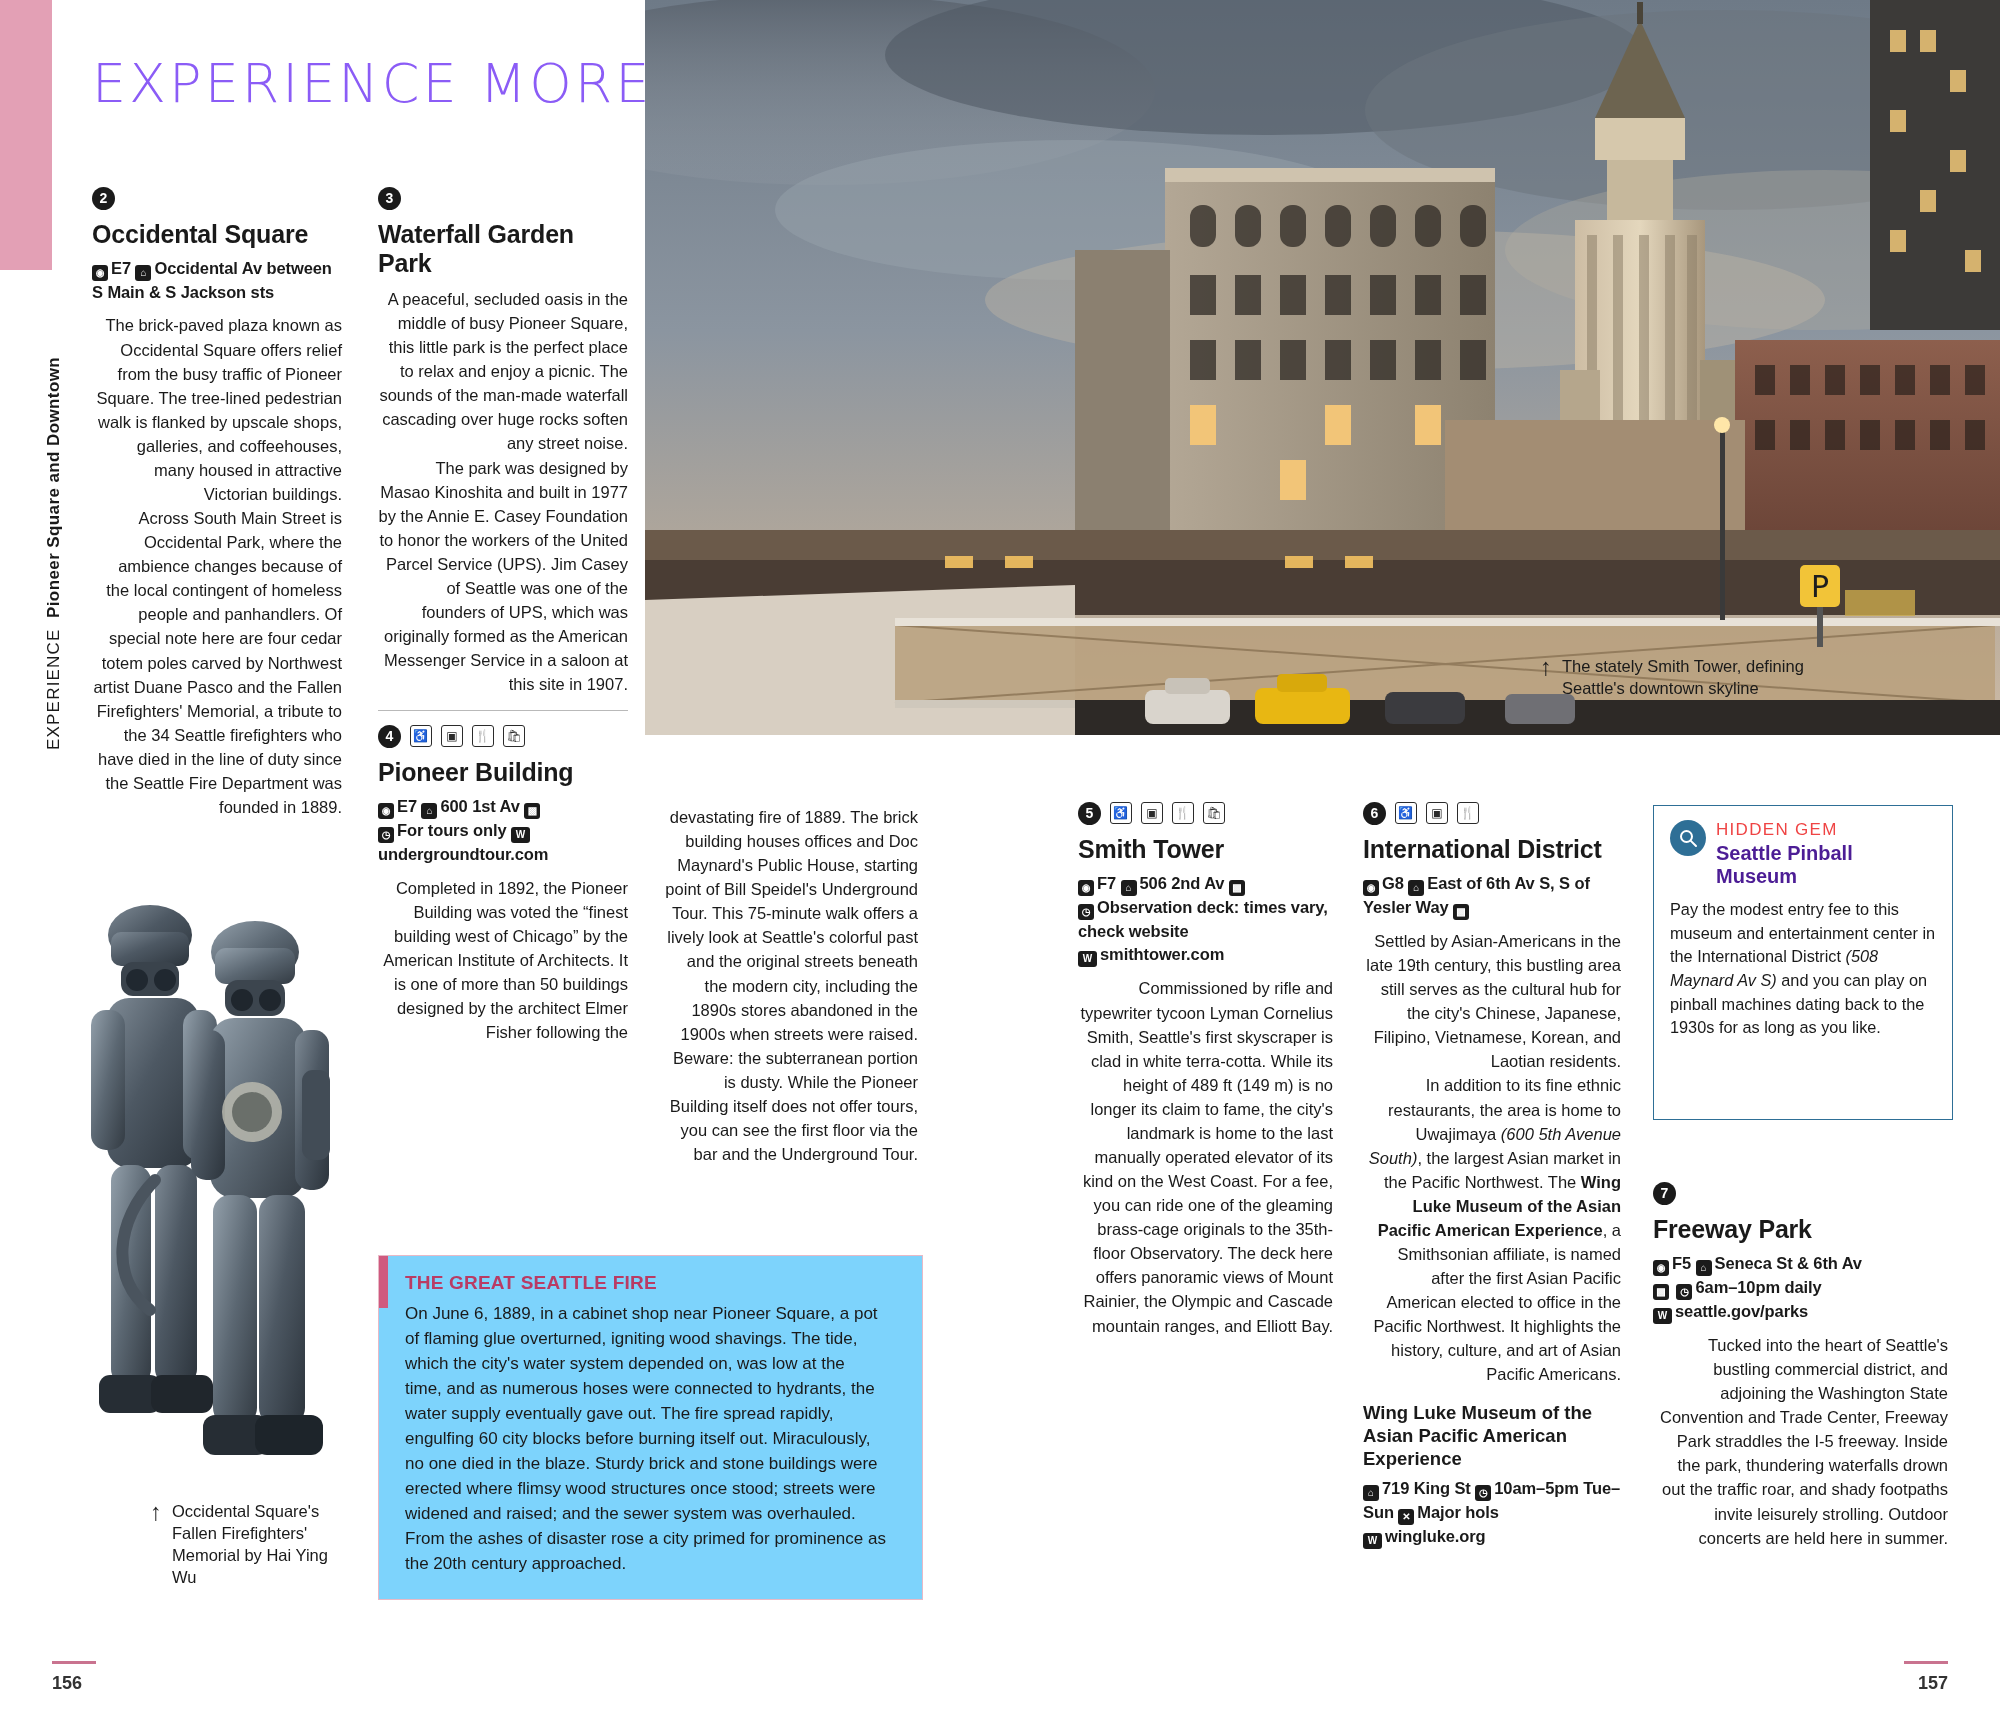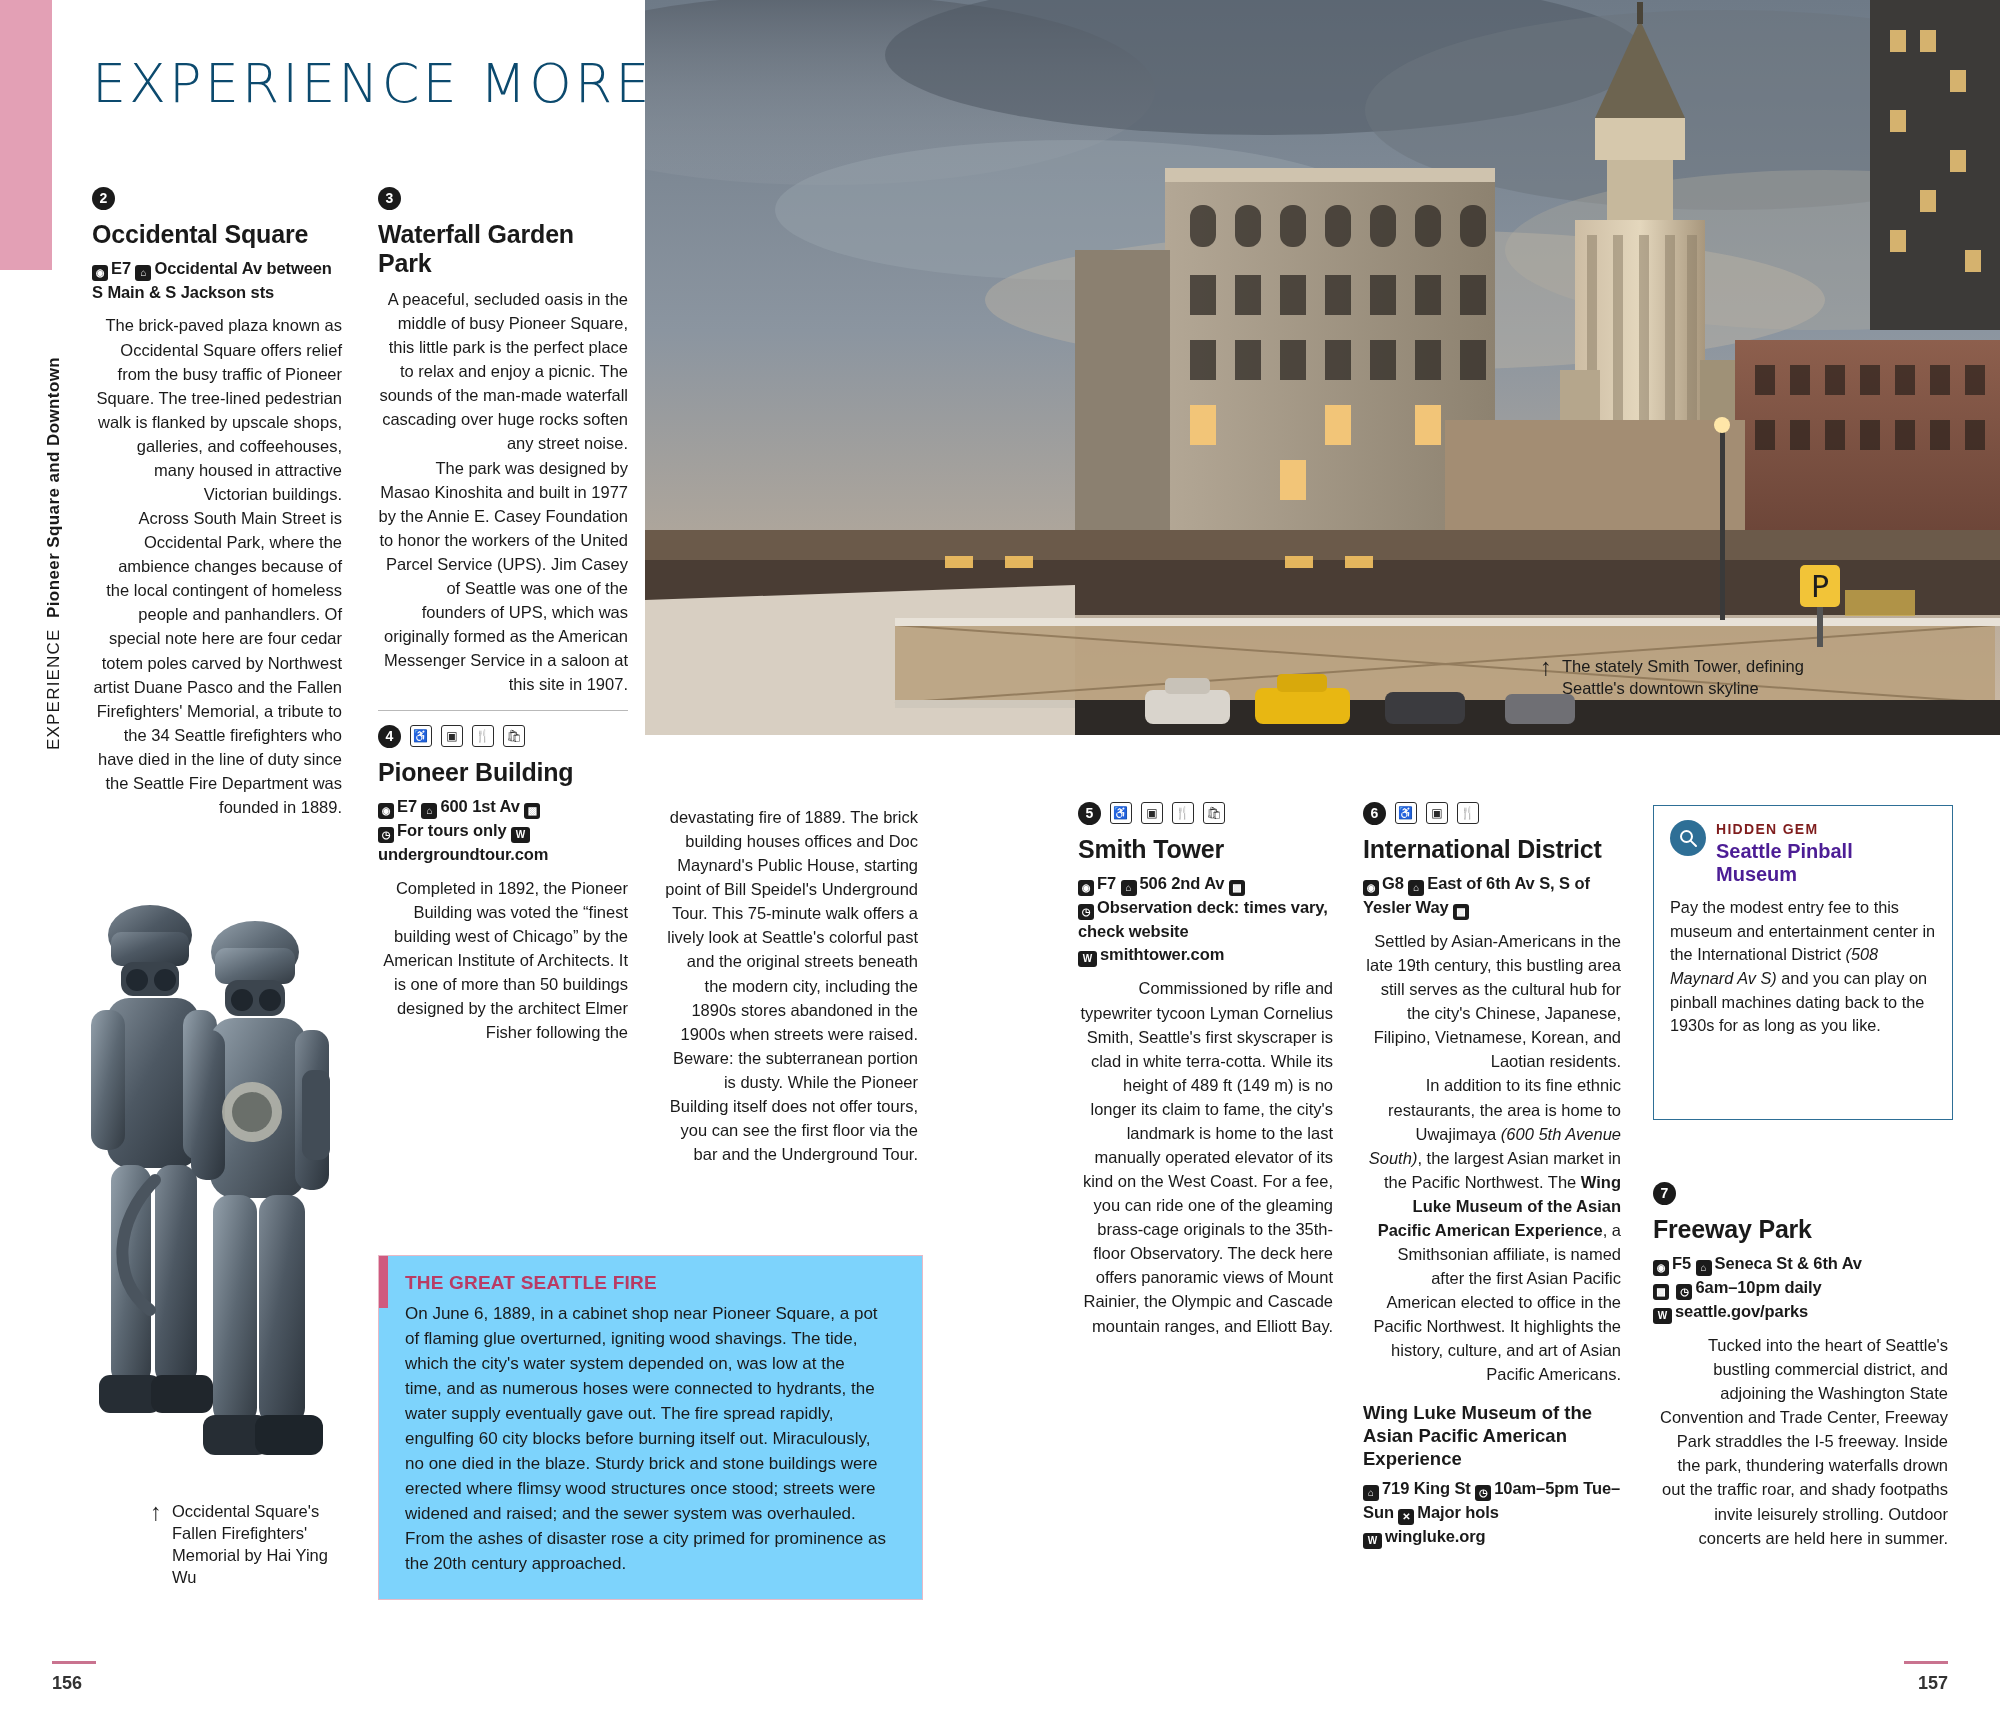--- a/index.html
+++ b/index.html
@@ -28,21 +28,21 @@
     font-size:17px; letter-spacing:0.4px; color:#1a1a1a;
     display:flex; align-items:flex-start; gap:10px;
   }
   .side-label .light { font-weight:400; letter-spacing:1.2px; }
   .side-label .bold { font-weight:700; }
 
   
   .headline {
     position:absolute; left:92px; top:52px;
     font-size:54px; letter-spacing:3px; font-weight:300;
-    color:#0c4a6e; font-family:"DejaVu Sans", sans-serif;
+    color:#8b5cf6; font-family:"DejaVu Sans", sans-serif;
   }
 
   
   .num-badge {
     width:23px; height:23px; border-radius:50%;
     background:#1b1b1b; color:#fff; font-size:14px; font-weight:700;
     display:inline-flex; align-items:center; justify-content:center;
     vertical-align:middle;
   }
   .badge-row { display:flex; align-items:center; gap:9px; height:26px; }
@@ -118,21 +118,21 @@
   .gem-box {
     position:absolute; left:1653px; top:805px; width:300px; height:315px;
     border:1.5px solid #2e6f96;
     padding:14px 16px;
   }
   .gem-head { display:flex; gap:10px; align-items:flex-start; }
   .gem-circle {
     width:36px; height:36px; border-radius:50%; background:#2e6f96; color:#fff;
     display:flex; align-items:center; justify-content:center; flex:0 0 36px;
   }
-  .gem-kicker { font-size:14px; font-weight:700; letter-spacing:1.3px; color:#7f1d1d; }
+  .gem-kicker { font-size:17px; font-weight:400; letter-spacing:1.3px; color:#ef4444; }
   .gem-title { font-size:20px; font-weight:700; color:#4c1d95; line-height:1.15; margin-top:2px; }
   .gem-body { font-size:16.3px; line-height:1.45; margin-top:10px; }
 
   
   .pg { position:absolute; bottom:42px; font-size:18px; font-weight:700; color:#333; }
   .pg.left { left:52px; }
   .pg.right { right:52px; }
   .pg-rule { position:absolute; bottom:72px; height:3px; background:#c9738f; }
   .pg-rule.left { left:52px; width:44px; }
   .pg-rule.right { right:52px; width:44px; }

